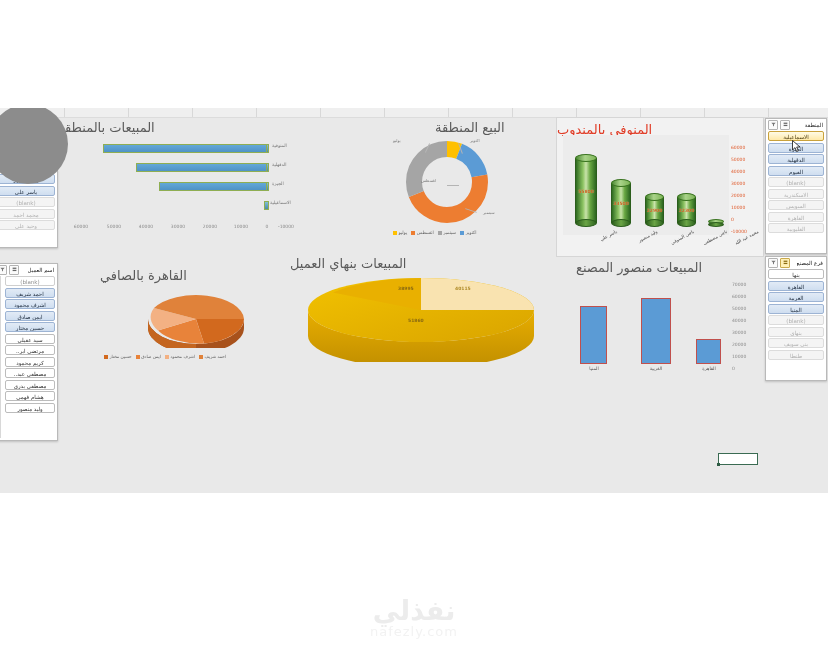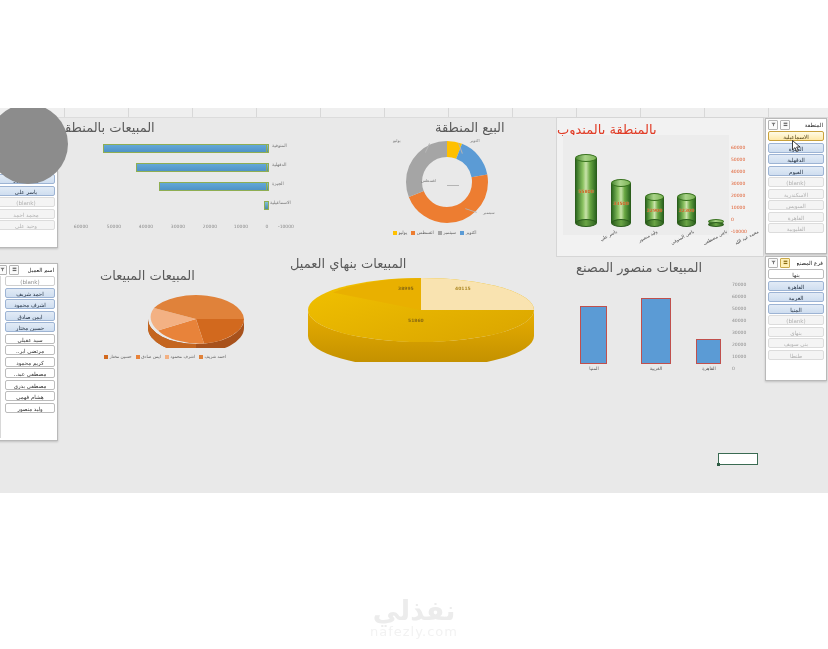--- a/index.html
+++ b/index.html
@@ -293,21 +293,21 @@
           <span>سبتمبر</span>
         </span>
       <span class="li">
           <span class="sw" style="background:#5b9bd5"></span>
           <span>اكتوبر</span>
         </span>
     </div>
   </div>
 
   <div class="greenpanel" style="left:556px;top:9px;width:208px;height:140px;">
-    <div class="chart-title red" style="top:4px;">بالمنطقة بالمندوب</div>
+    <div class="chart-title red" style="top:4px;">المنوفي بالمندوب</div>
 
     <div class="gplot" style="left:6px;top:17px;width:166px;height:100px;">
 
       <div class="cyl" style="left:12px;top:19px;width:22px;height:73px;">
         <div class="body"></div>
         <div class="top"></div>
         <div class="bot"></div>
         <div class="val">55800</div>
       </div>
       <div class="cyl" style="left:48px;top:44px;width:20px;height:48px;">
@@ -347,21 +347,21 @@
       <div class="gtick" style="left:0;top:34px;">40000</div>
       <div class="gtick" style="left:0;top:46px;">30000</div>
       <div class="gtick" style="left:0;top:58px;">20000</div>
       <div class="gtick" style="left:0;top:70px;">10000</div>
       <div class="gtick" style="left:0;top:82px;">0</div>
       <div class="gtick" style="left:0;top:94px;">-10000</div>
     </div>
   </div>
 
   <div class="panel" style="left:100px;top:160px;width:180px;height:100px;">
-    <div class="chart-title">المبيعات المبيعات</div>
+    <div class="chart-title">القاهرة بالصافي</div>
 
     <div class="pie3d" style="left:42px;top:18px;width:108px;height:62px;">
       <svg width="108" height="62" viewBox="0 0 108 62">
 
         <path d="M6,33 A48,25 0 0 0 102,33 L102,42 A48,25 0 0 1 6,42 Z" fill="#a8521c"></path>
         <path d="M6,33 A48,25 0 0 0 54,58 L54,67 A48,25 0 0 1 6,42 Z" fill="#c4651f"></path>
 
         <path d="M54,33 L102,33 A48,25 0 0 1 62,57.6 Z" fill="#d2691e"></path>
         <path d="M54,33 L62,57.6 A48,25 0 0 1 16,44.5 Z" fill="#e8833a"></path>
         <path d="M54,33 L16,44.5 A48,25 0 0 1 12,22 Z" fill="#f3b183"></path>

